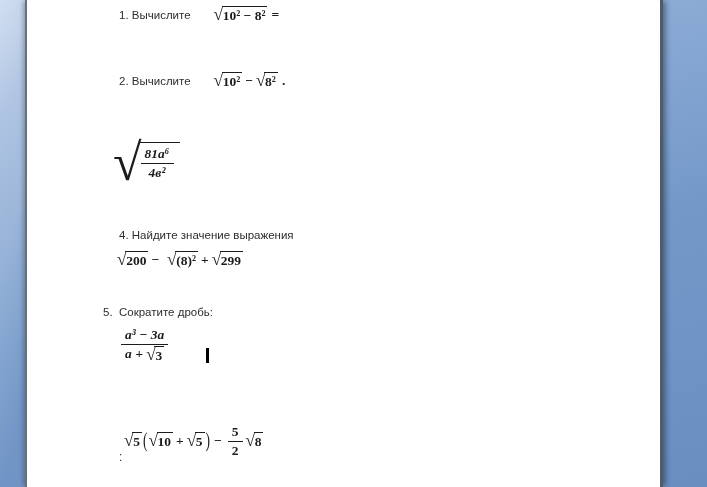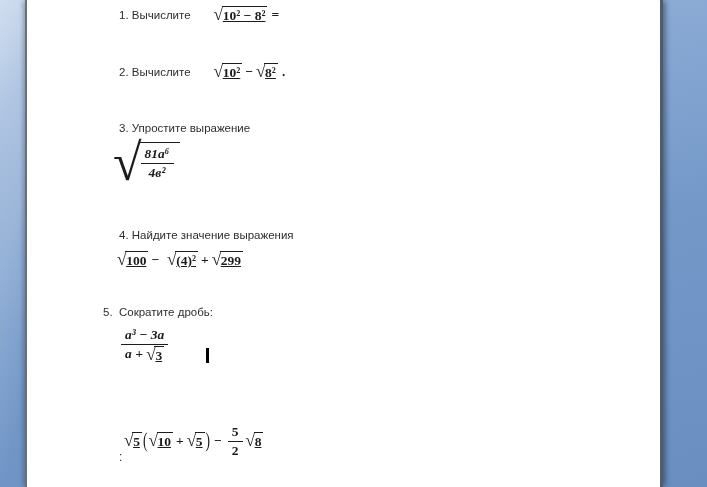--- a/index.html
+++ b/index.html
@@ -28,21 +28,21 @@
   .formula{
     font-family:"Liberation Serif","DejaVu Serif",serif;
     color:#1c1c1c;font-size:13.5px;font-weight:bold;
     display:inline-flex;align-items:center;
   }
   .it{font-style:italic;}
   .op{padding:0 3px;font-weight:bold;}
   
   .rad{display:inline-flex;align-items:flex-start;}
   .rsign{font-size:1.3em;line-height:0.92;font-weight:bold;}
-  .rbody{border-top:1.5px solid currentColor;padding:2px 2px 0 1px;margin-left:-1.5px;line-height:1.05;text-decoration:underline;}
+  .rbody{border-top:1.5px solid currentColor;padding:2px 2px 0 1px;margin-left:-1.5px;line-height:1.05;}
   
   .rad-big{display:inline-flex;align-items:flex-start;}
   .rsign-big{font-size:52px;line-height:0.82;font-weight:normal;}
   .rbody-big{border-top:1.8px solid currentColor;padding:3px 6px 0 2px;margin-left:-3px;text-decoration:underline;}
   
   .frac{display:inline-flex;flex-direction:column;text-align:center;vertical-align:middle;}
   .frac .num{border-bottom:1.4px solid currentColor;padding:0 4px 1px 4px;line-height:1.15;}
   .frac .den{padding:1px 4px 0 4px;line-height:1.15;display:inline-flex;justify-content:center;align-items:flex-start;}
   .tall-paren{display:inline-block;transform:scaleY(1.55);font-weight:normal;padding:0 1px;}
   .caret{display:inline-block;width:2.5px;height:15px;background:#000;margin-left:6px;align-self:flex-end;}
@@ -60,63 +60,60 @@
     <span class="plabel">1. Вычислите</span>
     <span class="formula">
       <span class="rad">
         <span class="rsign">√</span>
         <span class="rbody">10² − 8²</span>
       </span>
       <span class="suffix">=</span>
     </span>
   </div>
 
-  <div class="prob row" style="left:92px;top:63px;">
+  <div class="prob row" style="left:92px;top:72px;">
     <span class="plabel">2. Вычислите</span>
     <span class="formula">
       <span class="rad">
         <span class="rsign">√</span>
         <span class="rbody">10²</span>
       </span>
       <span class="op">−</span>
       <span class="rad">
         <span class="rsign">√</span>
         <span class="rbody">8²</span>
       </span>
       <span class="suffix">.</span>
     </span>
   </div>
 
-  <div class="prob" style="left:92px;top:118px;">
-    <span class="plabel">3. Упростите выражение</span>
-  </div>
   <div class="prob formula" style="left:86px;top:142px;">
     <span class="rad-big">
       <span class="rsign-big">√</span>
       <span class="rbody-big">
         <span class="frac">
           <span class="num it">81a⁶</span>
           <span class="den it">4в²</span>
         </span>
       </span>
     </span>
   </div>
 
   <div class="prob" style="left:92px;top:225px;text-align:right;">
     <span class="plabel">4. Найдите значение выражения</span>
   </div>
   <div class="prob formula" style="left:90px;top:251px;">
     <span class="rad">
       <span class="rsign">√</span>
-      <span class="rbody">100</span>
+      <span class="rbody">200</span>
     </span>
     <span class="op">−</span>
     <span class="rad" style="margin-left:5px;">
       <span class="rsign">√</span>
-      <span class="rbody">(4)²</span>
+      <span class="rbody">(8)²</span>
     </span>
     <span class="op">+</span>
     <span class="rad">
       <span class="rsign">√</span>
       <span class="rbody">299</span>
     </span>
   </div>
 
   <div class="prob" style="left:76px;top:302px;">
     <span class="plabel">5.&nbsp; Сократите дробь:</span>

